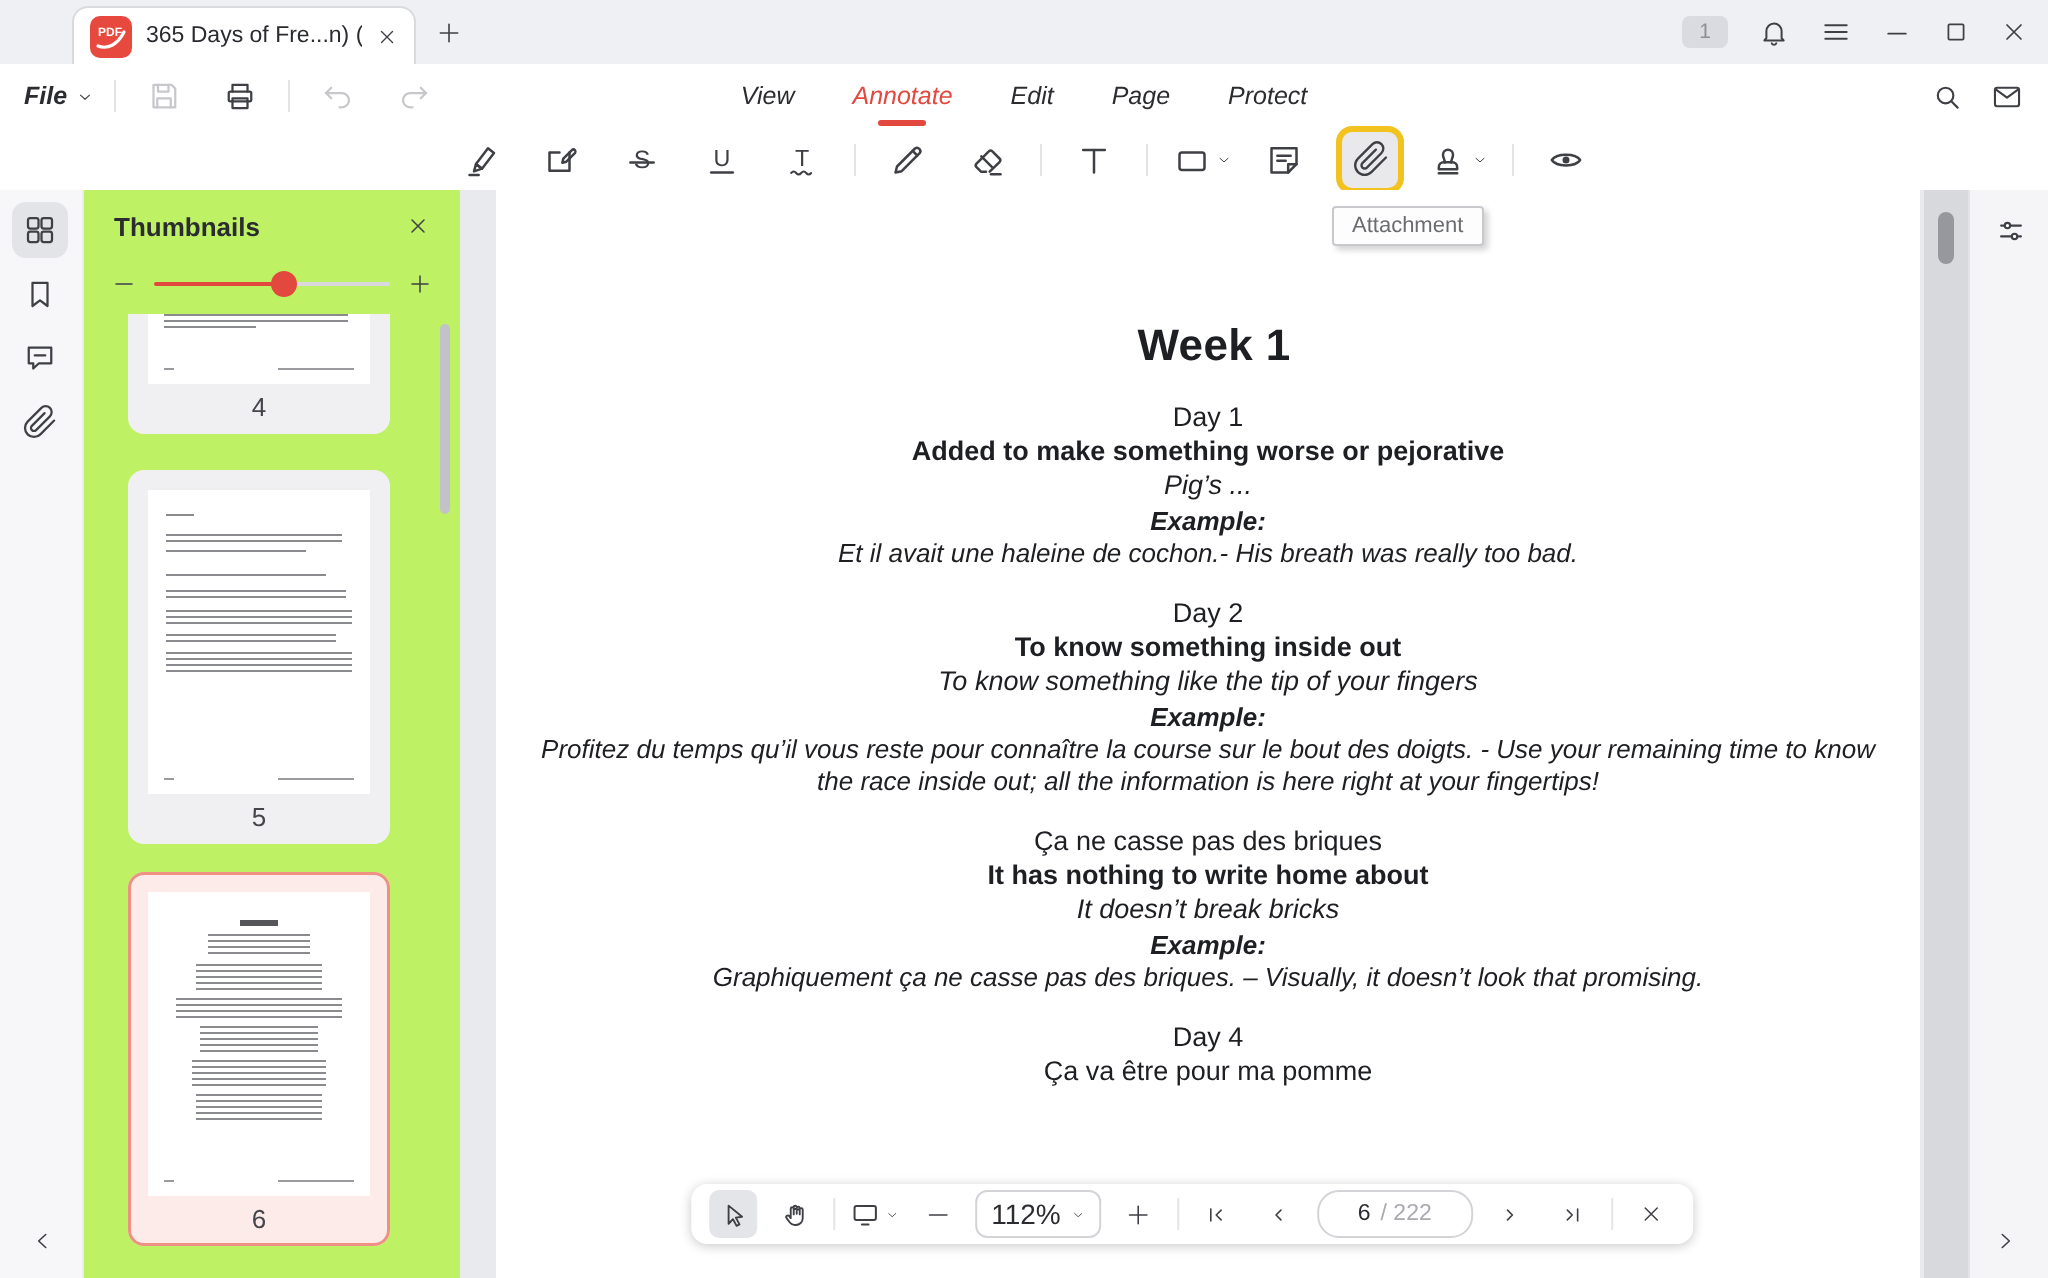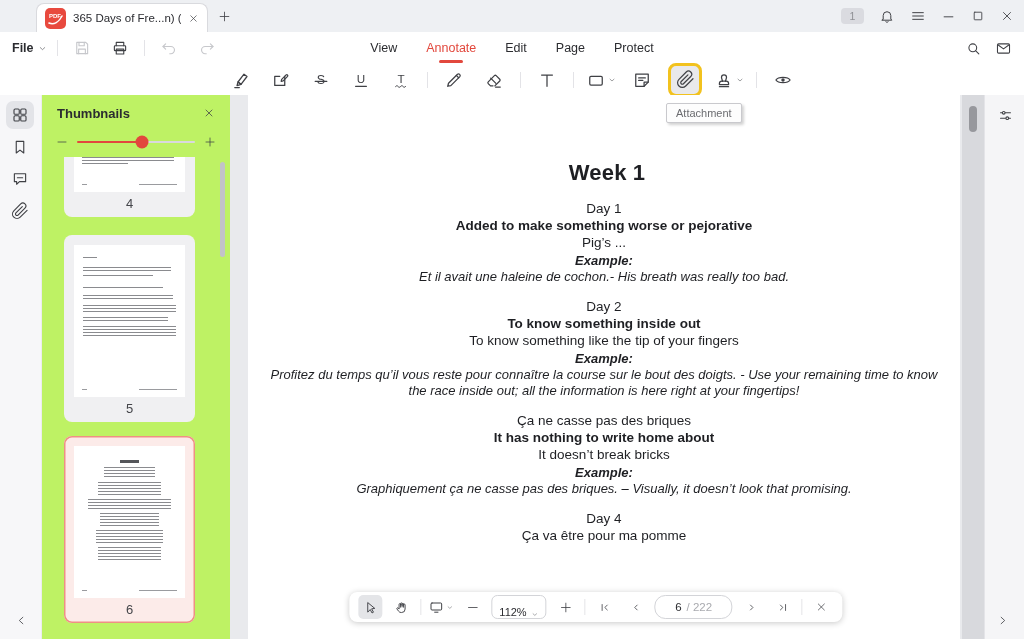--- a/index.html
+++ b/index.html
@@ -14,21 +14,21 @@
        border:1px solid #d9dade;border-bottom:none;border-radius:8px 8px 0 0;
        display:flex;align-items:center;padding:0 8px;box-sizing:border-box;gap:7px;}
   .applogo{width:21px;height:21px;border-radius:5px;background:#e8493e;position:relative;flex:0 0 auto;}
   .tab-title{font-size:11.5px;color:#2a2b30;white-space:nowrap;overflow:hidden;flex:1;}
   .tab-close{color:#5a5b60;cursor:pointer;flex:0 0 auto;}
   .newtab{position:absolute;left:216px;top:8px;width:16px;height:16px;display:flex;align-items:center;justify-content:center;}
   .tb-right{position:absolute;right:10px;top:0;height:32px;display:flex;align-items:center;gap:15px;}
   .badge{min-width:17px;height:16px;border-radius:4px;background:#dadbe0;color:#8e8f94;font-size:10.5px;
          display:flex;align-items:center;justify-content:center;padding:0 3px;}
   
-  .menurow{position:absolute;left:0;top:32px;right:0;height:32px;background:#fff;}
+  .menurow{position:absolute;left:0;top:32px;right:0;height:32px;background:#fff;font-style:italic;}
   .mr-left{position:absolute;left:12px;top:0;height:32px;display:flex;align-items:center;gap:10px;}
   .file-btn{display:flex;align-items:center;gap:4px;font-size:12.5px;color:#2b2c30;font-weight:bold;}
   .vdiv{width:1px;height:16px;background:#e3e3e7;}
   .mr-center{position:absolute;left:0;right:0;top:0;height:32px;display:flex;align-items:center;justify-content:center;gap:27px;}
   .menu-item{font-size:12.5px;color:#2b2c30;position:relative;padding:2px 1px;cursor:pointer;}
   .menu-item.active{color:#e2483d;}
   .menu-item.active:after{content:"";position:absolute;left:50%;transform:translateX(-50%);bottom:-6px;width:24px;height:3px;border-radius:2px;background:#e2483d;}
   .mr-right{position:absolute;right:12px;top:0;height:32px;display:flex;align-items:center;gap:13px;}
   
   .toolrow{position:absolute;left:0;top:64px;right:0;height:31px;background:#fff;border-bottom:1px solid #e7e7ea;}
@@ -61,36 +61,36 @@
   .mfoot{position:absolute;left:8px;right:8px;bottom:7px;display:flex;justify-content:space-between;}
   .mfoot div{height:1px;background:#9a9b9f;}
   .vthumb{position:absolute;width:5px;border-radius:3px;background:#c2c3c8;}
   
   .main{position:absolute;left:230px;right:62px;top:0;bottom:0;background:#e9eaed;}
   .page{position:absolute;left:18px;top:0;width:712px;bottom:0;background:#fff;color:#1e1f23;}
   .doc{padding-top:69px;text-align:center;line-height:17px;font-size:13.5px;}
   .doc h1{font-size:22px;margin:0 0 19px;font-weight:bold;letter-spacing:.2px;padding-left:6px;}
   .sect{margin-bottom:13px;}
   .b{font-weight:bold;}
-  .i{}
+  .i{font-style:italic;}
   .exlabel{font-weight:bold;font-style:italic;font-size:13px;margin-top:1px;}
   .exline{font-style:italic;font-size:13px;line-height:16px;}
   
   .scrollcol{position:absolute;right:39px;top:0;bottom:0;width:23px;background:#d8d9dd;}
   .scrollthumb{position:absolute;left:7px;top:11px;width:8px;height:26px;border-radius:4px;background:#97989d;}
   .rightstrip{position:absolute;right:0;top:0;bottom:0;width:39px;background:#f5f5f7;border-left:1px solid #e4e4e8;}
   .rs-top{position:absolute;left:10px;top:10px;width:20px;height:20px;display:flex;align-items:center;justify-content:center;cursor:pointer;}
   .rs-bottom{position:absolute;left:8px;bottom:10px;width:18px;height:18px;display:flex;align-items:center;justify-content:center;cursor:pointer;}
   
   .viewbar{position:absolute;left:50%;transform:translateX(-50%);bottom:17px;height:30px;background:#fff;border-radius:8px;
            box-shadow:0 1px 6px rgba(0,0,0,.22);display:flex;align-items:center;padding:0 9px;gap:7px;z-index:30;}
   .vb-btn{width:24px;height:24px;border-radius:5px;display:flex;align-items:center;justify-content:center;cursor:pointer;}
   .vb-btn.sel{background:#e4e5e8;}
   .vb-div{width:1px;height:16px;background:#e5e5e8;}
-  .zoombox{height:22px;border:1px solid #d3d4d8;border-radius:6px;display:flex;align-items:flex-end;gap:5px;padding:0 7px;font-size:11px;color:#2b2c30;cursor:pointer;}
+  .zoombox{height:22px;border:1px solid #d3d4d8;border-radius:6px;display:flex;align-items:center;gap:5px;padding:0 7px;font-size:14px;color:#2b2c30;cursor:pointer;}
   .pagebox{height:22px;width:76px;border:1px solid #d3d4d8;border-radius:11px;display:flex;align-items:center;justify-content:center;gap:5px;font-size:11.5px;}
   .pagecur{color:#2b2c30;}
   .pagetot{color:#a9aaaf;}
 </style>
 </head>
 <body>
 
 <div id="app">
 
   <div class="titlebar">

